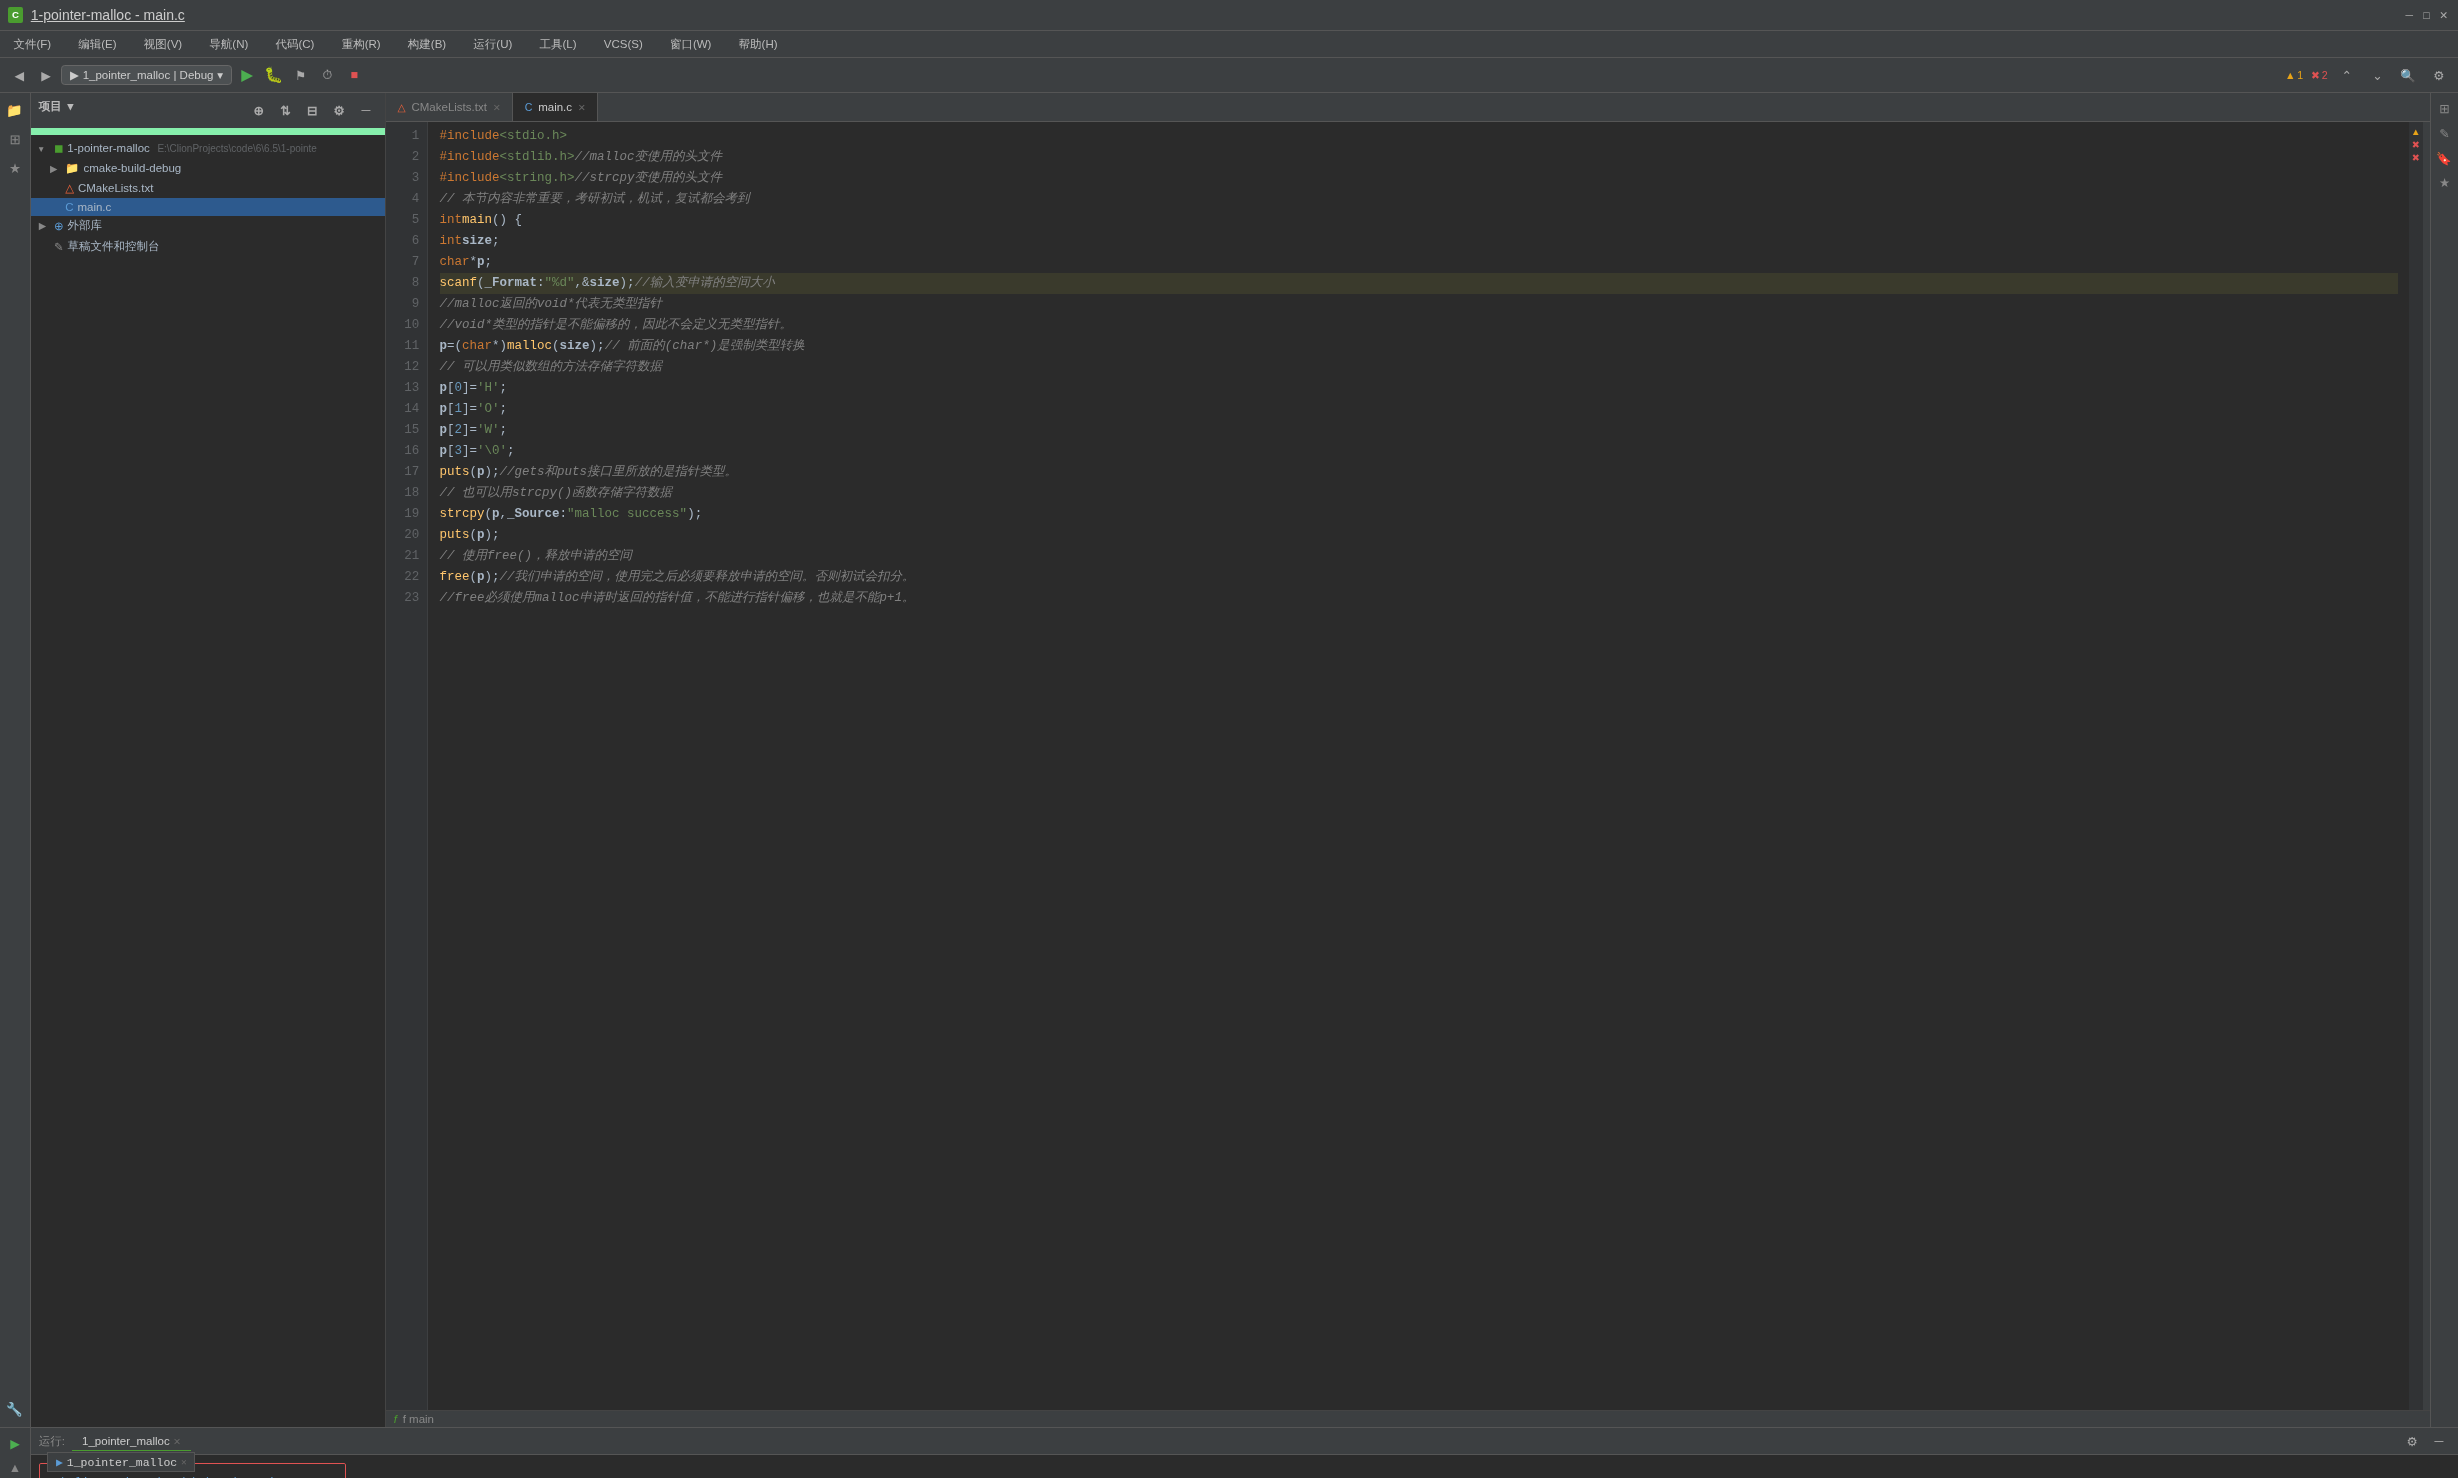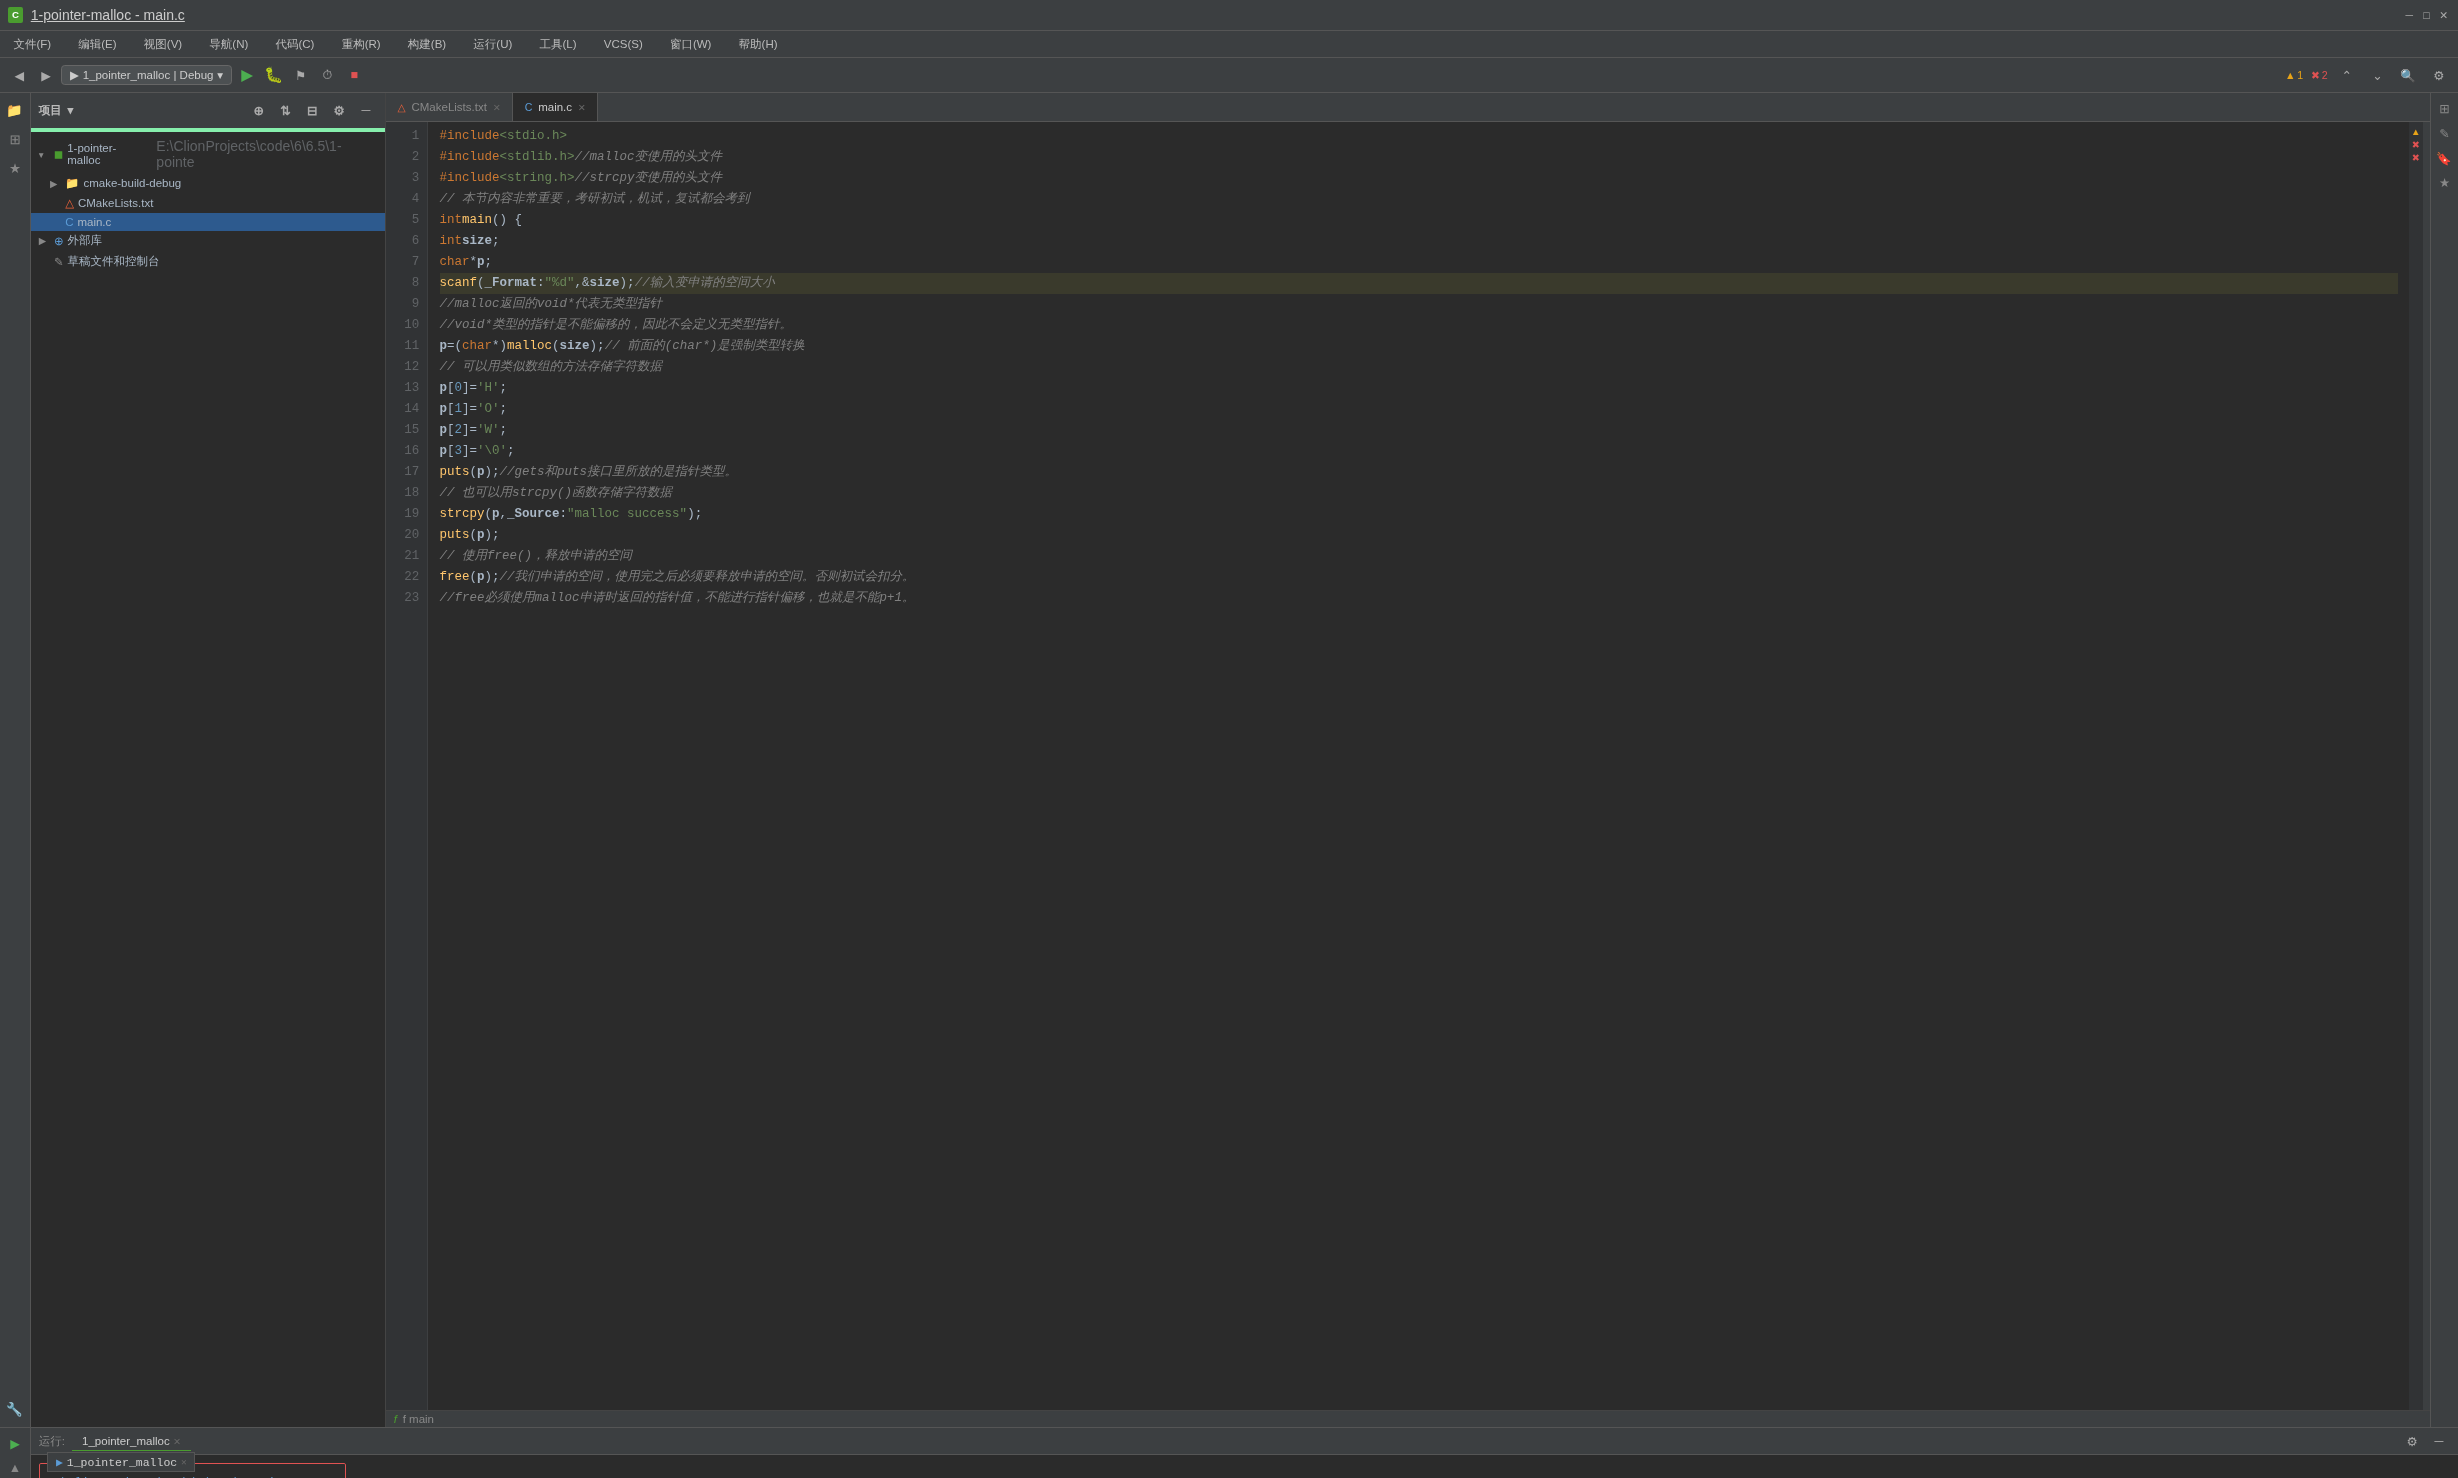--- a/index.html
+++ b/index.html
@@ -126,22 +126,22 @@
       width: 355px;
       background: #2b2b2b;
       border-right: 1px solid #444;
       display: flex;
       flex-direction: column;
       overflow: hidden;
     }
     .file-tree-header {
       background: #3c3f41;
       padding: 5.8px 7.7px;
-      display: flex; align-items: center; justify-content: space-between;
-      border-bottom: 4px solid #86efac;
+      display: flex; align-items: flex-start; justify-content: space-between;
+      border-bottom: 7px solid #86efac;
       font-size: 11.5px; font-weight: bold; color: #bbb;
     }
     .file-tree-header-left { display: flex; align-items: center; gap: 5.8px; }
     .file-tree-content { flex: 1; overflow-y: auto; padding: 3.8px 0; }
     .tree-item {
       display: flex; align-items: center;
       padding: 2.9px 7.7px; cursor: pointer;
       font-size: 11.5px; color: #a9b7c6;
       gap: 3.8px;
     }
@@ -430,21 +430,21 @@
         <span class="toolbar-btn">⊟</span>
         <span class="toolbar-btn">⚙</span>
         <span class="toolbar-btn">─</span>
       </div>
     </div>
     <div class="file-tree-content">
       <div class="tree-item">
         <span class="tree-arrow">▾</span>
         <span class="tree-icon" style="color:#4a9c2f;">◼</span>
         <span>1-pointer-malloc</span>
-        <span style="color:#606366;font-size:14px;margin-left:3.8px;">E:\ClionProjects\code\6\6.5\1-pointe</span>
+        <span style="color:#606366;font-size:10px;margin-left:3.8px;">E:\ClionProjects\code\6\6.5\1-pointe</span>
       </div>
       <div class="tree-item indent-1">
         <span class="tree-arrow">▶</span>
         <span class="tree-icon folder">📁</span>
         <span>cmake-build-debug</span>
       </div>
       <div class="tree-item indent-1">
         <span class="tree-arrow"> </span>
         <span class="tree-icon cmake">△</span>
         <span>CMakeLists.txt</span>

